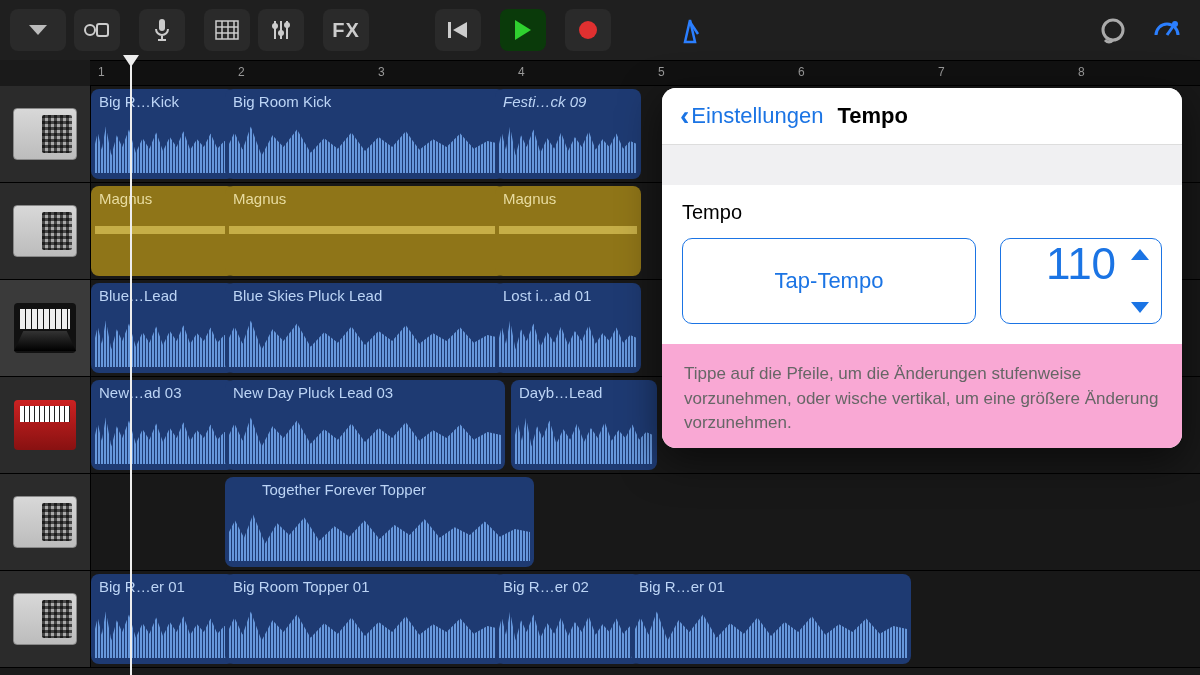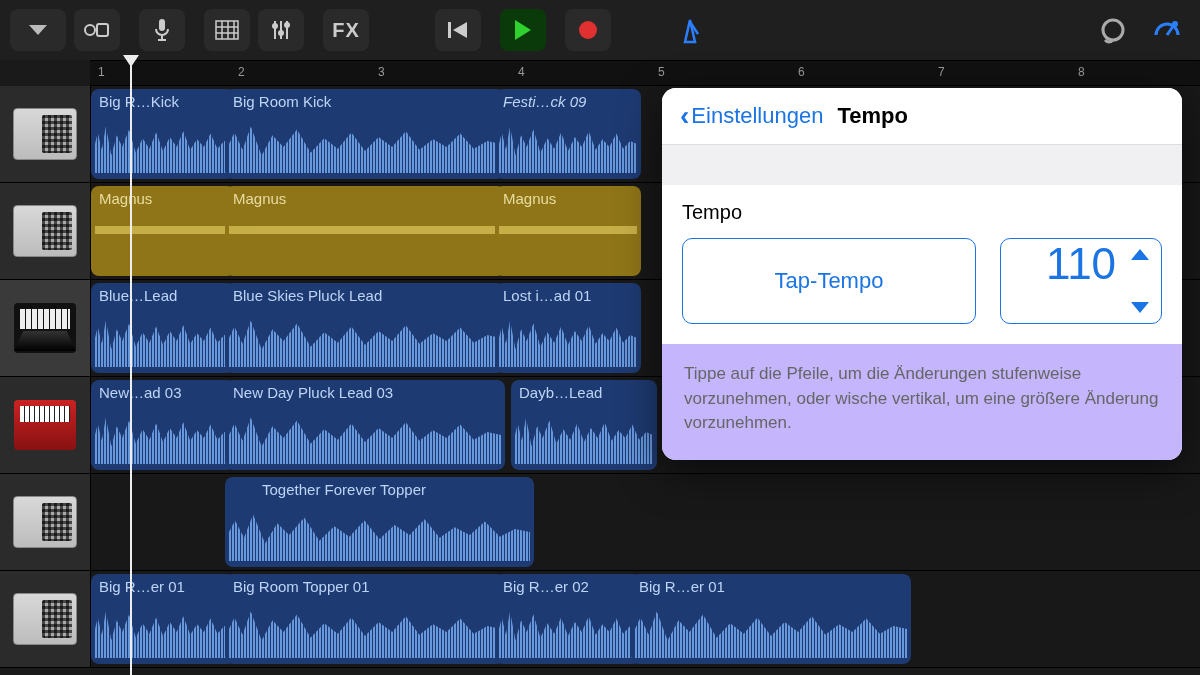--- a/index.html
+++ b/index.html
@@ -49,21 +49,21 @@
 .popbody{background:#fff;padding:16px 20px 20px}
 .seclabel{font-size:20px;margin-bottom:14px}
 .controls{display:flex;gap:24px}
 .tapbtn{flex:1;border:1.5px solid #1b74e4;border-radius:10px;height:84px;display:flex;align-items:center;justify-content:center;color:#1b74e4;font-size:22px}
 .spin{width:160px;border:1.5px solid #1b74e4;border-radius:10px;height:84px;display:flex;justify-content:center;color:#1b74e4;position:relative}
 .spin .val{font-size:44px;font-weight:400}
 .spin .arrows{position:absolute;right:10px;top:10px;bottom:10px;width:20px;display:flex;flex-direction:column;justify-content:space-between}
 .arr{width:0;height:0;border-left:9px solid transparent;border-right:9px solid transparent}
 .arr.up{border-bottom:11px solid #1b74e4}
 .arr.dn{border-top:11px solid #1b74e4}
-.popfoot{background:#c4b5fd;padding:18px 22px 24px;font-size:17px;color:#666;line-height:1.45}
+.popfoot{background:#f9a8d4;padding:18px 22px 12px;font-size:17px;color:#666;line-height:1.45}
 svg{display:block}
 </style>
 </head>
 <body>
 
 <div class="toolbar">
   <div class="tbtn wide">
     <svg width="20" height="12" viewBox="0 0 20 12">
         <path d="M1 1 L10 11 L19 1" fill="#bbb"></path>
       </svg>

